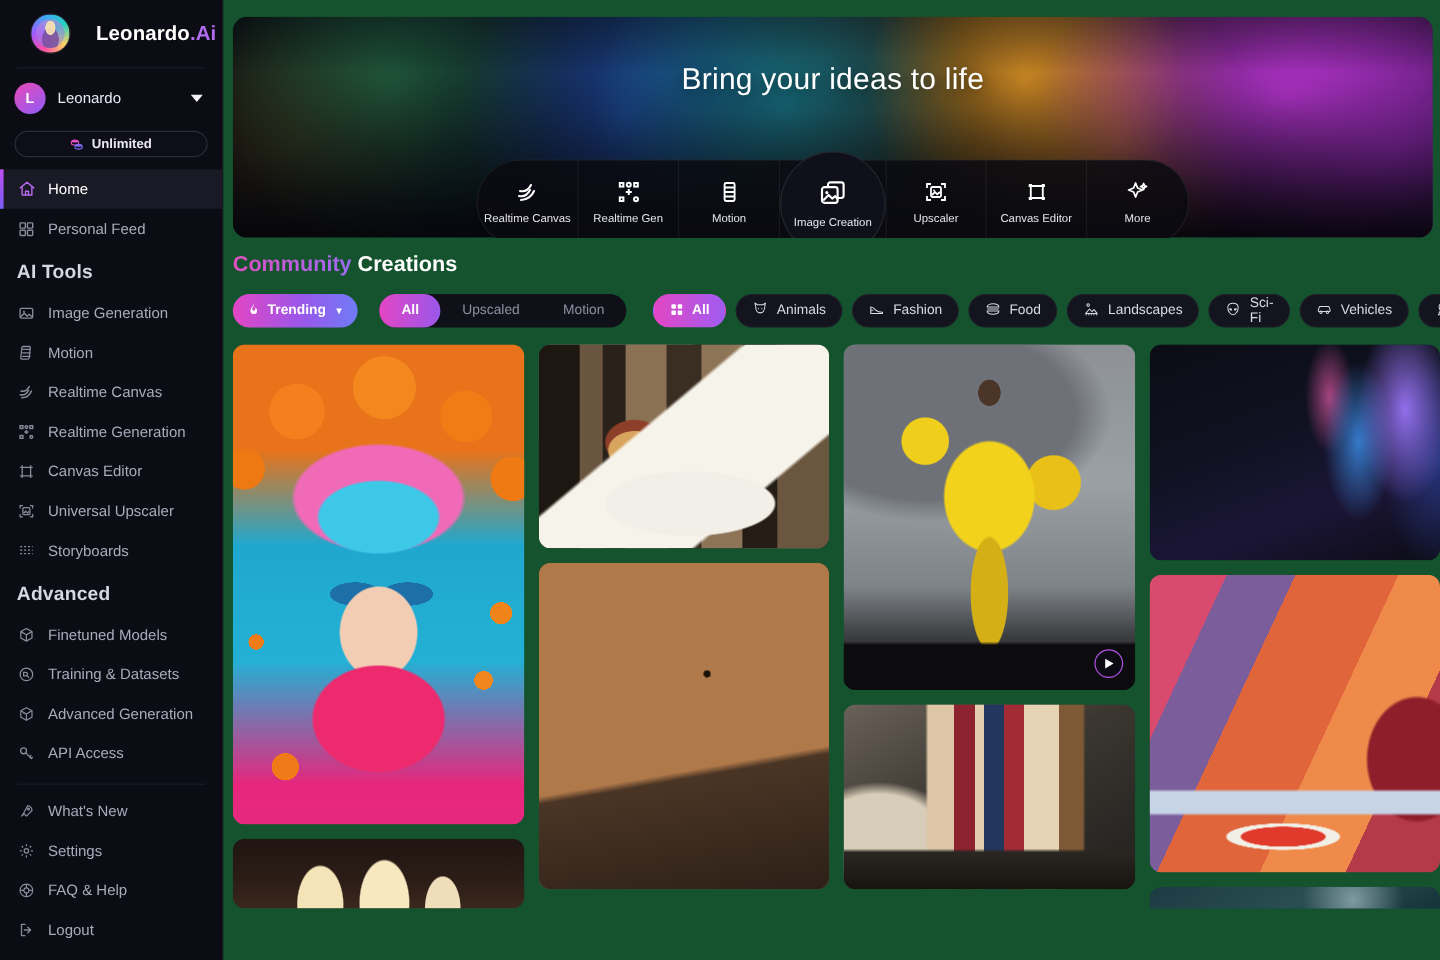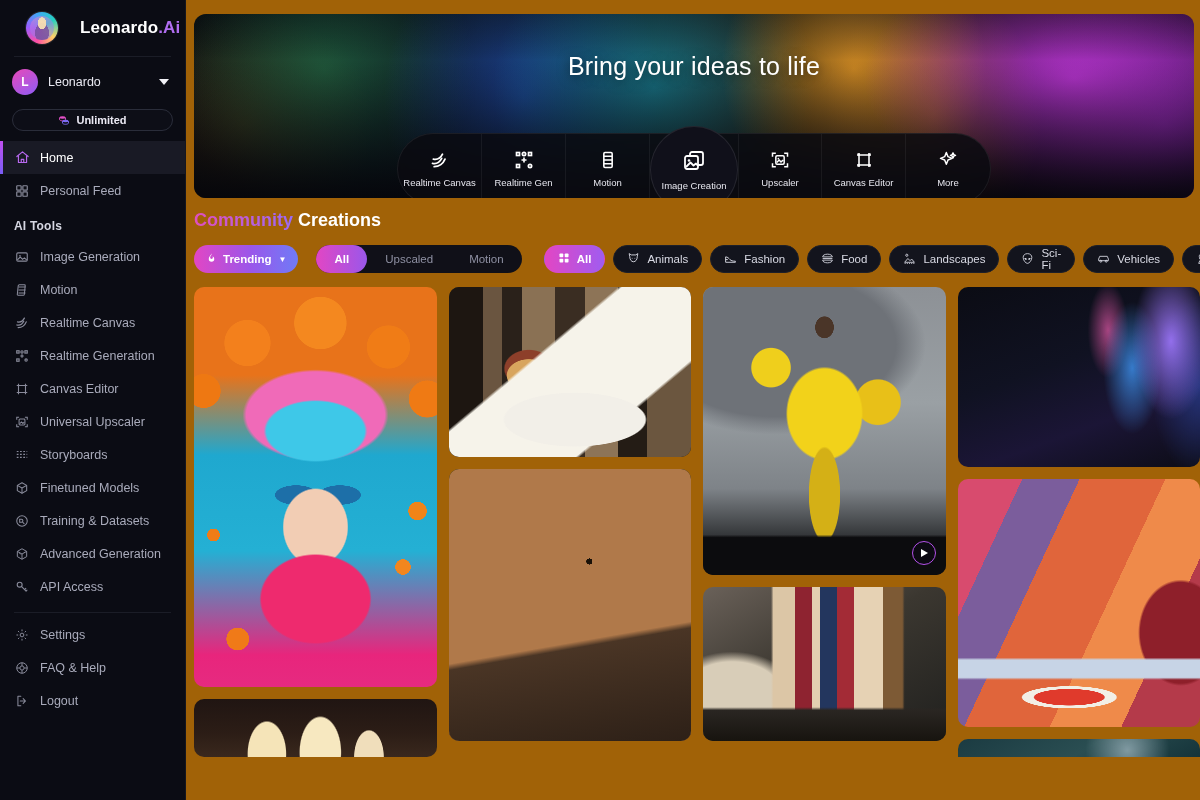--- a/index.html
+++ b/index.html
@@ -65,41 +65,41 @@
     margin: 2px 12px 10px 12px; height: 22px;
     border: 1px solid #2a2d3a; border-radius: 11px;
     display: flex; align-items: center; justify-content: center; gap: 6px;
     font-size: 11px; font-weight: 700; color: #eceaf5;
     background: #0d0e17;
   }
   .plan-badge svg { flex: 0 0 auto; }
 
   .nav { flex: 1; overflow: hidden; padding-bottom: 6px; }
   .nav-section-title {
-    font-size: 12px; font-weight: 700; color: #d6d7e2;
+    font-size: 16px; font-weight: 700; color: #d6d7e2;
     padding: 12px 0 7px 14px; letter-spacing: .2px;
   }
   .nav-item {
     display: flex; align-items: center; gap: 10px;
     height: 33px; padding-left: 14px; position: relative;
     font-size: 12.5px; color: #a9abbb; cursor: pointer;
   }
   .nav-item .ico { width: 16px; height: 16px; flex: 0 0 16px; display: flex; align-items: center; justify-content: center; opacity: .85; }
   .nav-item.active {
     background: #191a25; color: #ffffff; font-weight: 400;
   }
   .nav-item.active::before {
     content: ""; position: absolute; left: 0; top: 0; bottom: 0; width: 3px;
     background: linear-gradient(180deg, #c050f0, #7a5cf5);
   }
   .nav-item.active .ico { opacity: 1; }
   .nav-sep { height: 1px; background: #1b1d27; margin: 9px 14px 5px 14px; }
 
   
-  .main { flex: 1; height: 800px; overflow: hidden; background: #a16207; position: relative; }
+  .main { flex: 1; height: 800px; overflow: hidden; background: #14532d; position: relative; }
 
   
   .hero {
     margin: 14px 0 0 8px; height: 184px; width: 1000px;
     border-radius: 12px; position: relative; overflow: hidden;
     background:
       radial-gradient(ellipse 300px 180px at 88% 35%, rgba(196,56,221,.85), transparent 70%),
       radial-gradient(ellipse 240px 200px at 97% 60%, rgba(150,40,200,.7), transparent 72%),
       radial-gradient(ellipse 200px 220px at 66% 30%, rgba(226,150,36,.85), transparent 66%),
       radial-gradient(ellipse 160px 190px at 74% 55%, rgba(200,120,30,.6), transparent 68%),
@@ -425,20 +425,21 @@
 
       <div class="nav-item">
         <span class="ico">
           <svg width="14" height="14" viewBox="0 0 24 24" fill="none" stroke="#9fa1b2" stroke-width="2">
             <path d="M3 6h18M3 11h18M3 16h18" stroke-dasharray="3 2.6"></path>
           </svg>
         </span>
         <span>Storyboards</span>
       </div>
 
+      <div class="nav-section-title">Advanced</div>
 
       <div class="nav-item">
         <span class="ico">
           <svg width="14" height="14" viewBox="0 0 24 24" fill="none" stroke="#9fa1b2" stroke-width="1.8" stroke-linejoin="round">
             <path d="M12 3l8 4.5v9L12 21l-8-4.5v-9z"></path>
               <path d="M4 7.5l8 4.5 8-4.5M12 12v9"></path>
           </svg>
         </span>
         <span>Finetuned Models</span>
       </div>
@@ -469,20 +470,30 @@
           <svg width="14" height="14" viewBox="0 0 24 24" fill="none" stroke="#9fa1b2" stroke-width="1.9" stroke-linecap="round">
             <circle cx="8" cy="8" r="4.2"></circle>
               <path d="M11 11l8 8M16.5 16.5l2-2M19 19l1.5-1.5"></path>
           </svg>
         </span>
         <span>API Access</span>
       </div>
 
       <div class="nav-sep"></div>
 
+      <div class="nav-item">
+        <span class="ico">
+          <svg width="14" height="14" viewBox="0 0 24 24" fill="none" stroke="#9fa1b2" stroke-width="1.7" stroke-linecap="round" stroke-linejoin="round">
+            <path d="M14 4c4 1 6 4 6 7l-8 8-4-4 6-11z"></path>
+              <path d="M8 15l-3 4 4-3"></path>
+              <circle cx="15" cy="9" r="1.4"></circle>
+          </svg>
+        </span>
+        <span>What's New</span>
+      </div>
 
 
       <div class="nav-item">
         <span class="ico">
           <svg width="14" height="14" viewBox="0 0 24 24" fill="none" stroke="#9fa1b2" stroke-width="1.7">
             <circle cx="12" cy="12" r="3.2"></circle>
             <path d="M12 2.5v3M12 18.5v3M2.5 12h3M18.5 12h3M5.2 5.2l2.1 2.1M16.7 16.7l2.1 2.1M18.8 5.2l-2.1 2.1M7.3 16.7l-2.1 2.1"></path>
           </svg>
         </span>
         <span>Settings</span>

